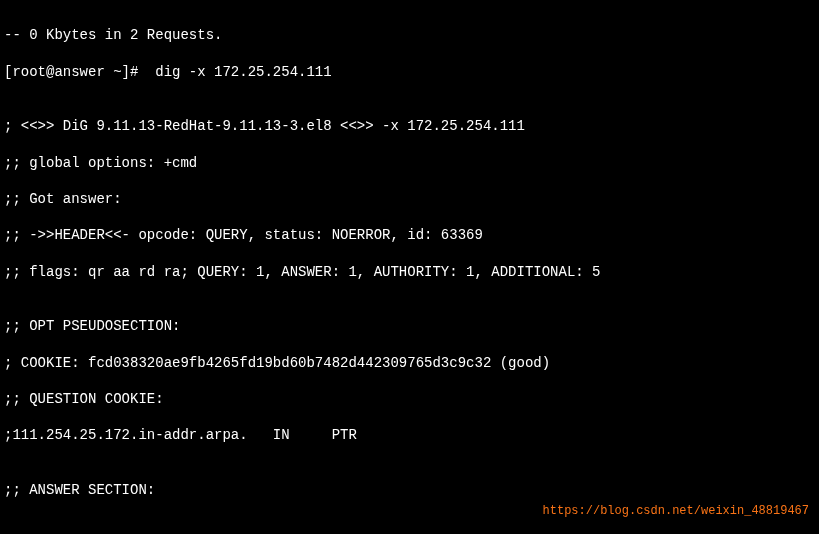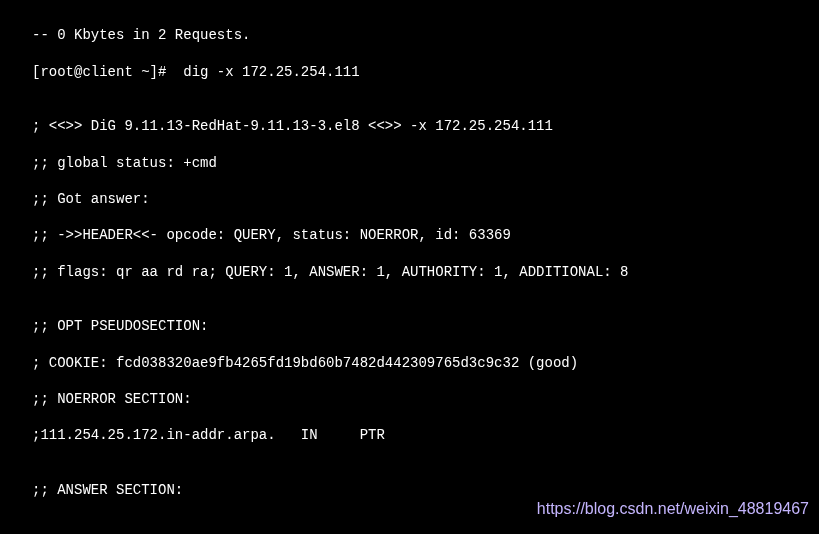--- a/index.html
+++ b/index.html
@@ -24,45 +24,44 @@
     }
     .cmd-underline {
       text-decoration-color: #cc0000;
       text-decoration-thickness: 2px;
       text-underline-offset: 3px;
     }
     .watermark {
       position: absolute;
       bottom: 14px;
       right: 10px;
-      color: #c4b5fd;
-      font-family: Liberation Sans, sans-serif;
-      font-size: 16px;
+      color: #f97316;
+      font-family: Liberation Mono, monospace;
+      font-size: 12px;
     }
     .line {
       display: block;
-      margin-left: 28px;
     }
   </style>
 </head>
 <body>
 
 <div class="terminal">
 <span class="line">-- 0 Kbytes in 2 Requests.</span>
-<span class="line"><span>[root@client ~]# </span><span class="cmd-underline"> dig -x 172.25.254.111 </span></span>
+<span class="line"><span>[root@answer ~]# </span><span class="cmd-underline"> dig -x 172.25.254.111 </span></span>
 <span class="line"></span>
 <span class="line">; &lt;&lt;&gt;&gt; DiG 9.11.13-RedHat-9.11.13-3.el8 &lt;&lt;&gt;&gt; -x 172.25.254.111</span>
-<span class="line">;; global status: +cmd</span>
+<span class="line">;; global options: +cmd</span>
 <span class="line">;; Got answer:</span>
 <span class="line">;; -&gt;&gt;HEADER&lt;&lt;- opcode: QUERY, status: NOERROR, id: 63369</span>
-<span class="line">;; flags: qr aa rd ra; QUERY: 1, ANSWER: 1, AUTHORITY: 1, ADDITIONAL: 8</span>
+<span class="line">;; flags: qr aa rd ra; QUERY: 1, ANSWER: 1, AUTHORITY: 1, ADDITIONAL: 5</span>
 <span class="line"></span>
 <span class="line">;; OPT PSEUDOSECTION:</span>
 <span class="line">; COOKIE: fcd038320ae9fb4265fd19bd60b7482d442309765d3c9c32 (good)</span>
-<span class="line">;; NOERROR SECTION:</span>
+<span class="line">;; QUESTION COOKIE:</span>
 <span class="line">;111.254.25.172.in-addr.arpa.   IN     PTR</span>
 <span class="line"></span>
 <span class="line">;; ANSWER SECTION:</span>
 
 <span class="line"></span>
 
 
 <span class="line"></span>
 
 

